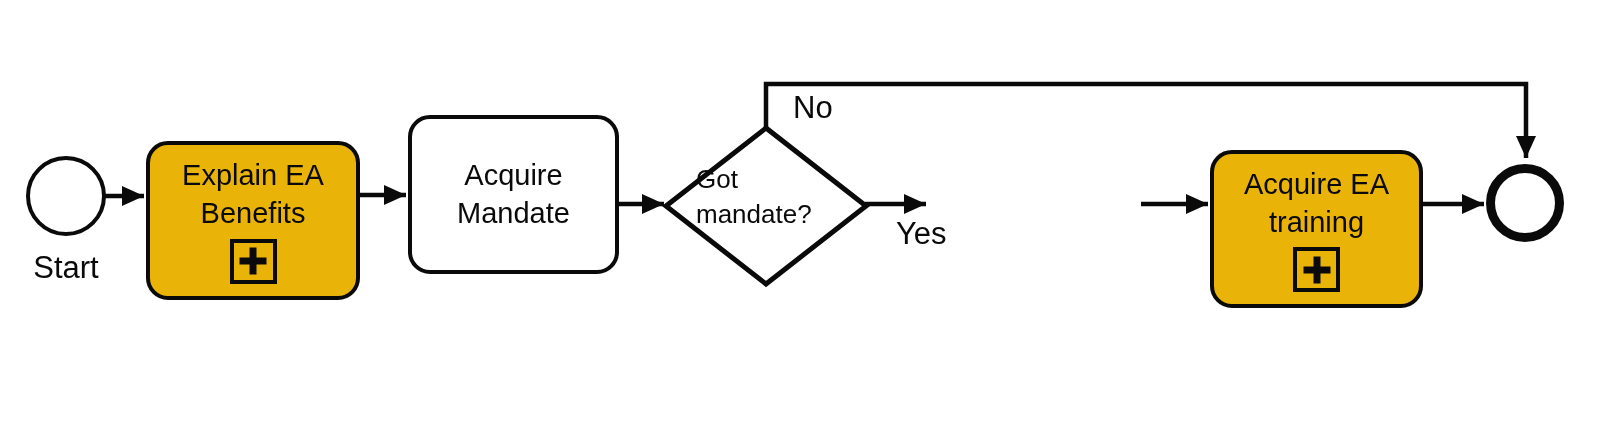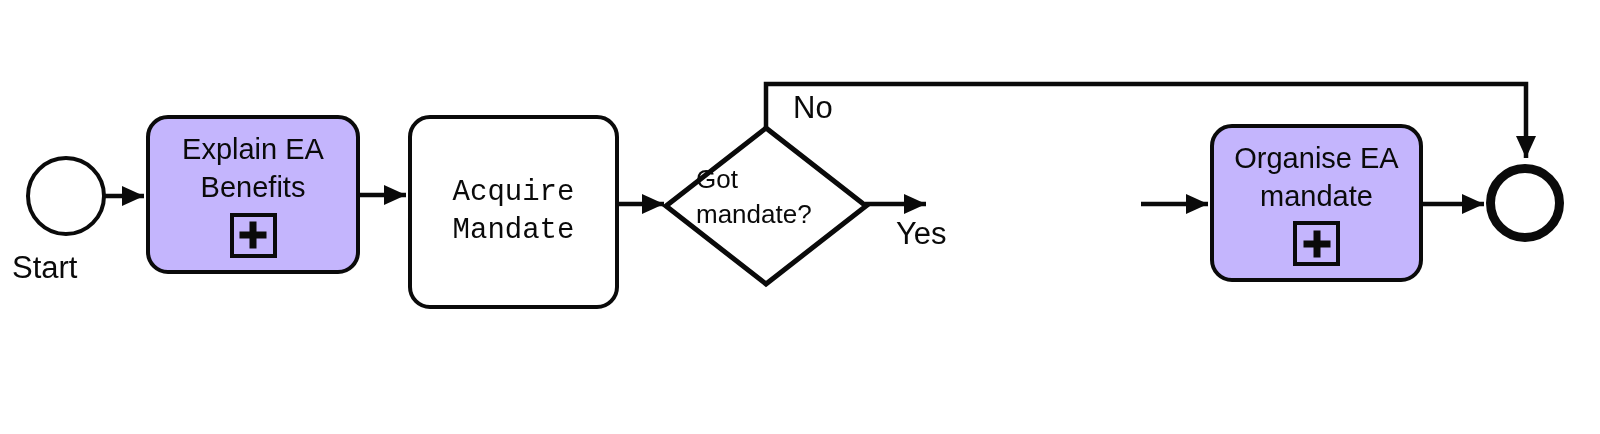--- a/index.html
+++ b/index.html
@@ -29,29 +29,29 @@
     position: absolute;
     box-sizing: border-box;
     border: 4px solid #0a0a0a;
     border-radius: 22px;
     background: #ffffff;
     display: flex;
     flex-direction: column;
     align-items: center;
     justify-content: center;
   }
-  .task.highlight { background: #c4b5fd; }
+  .task.highlight { background: #eab308; margin-top: 26px; }
   .task-label {
     font-size: 29px;
     line-height: 1.3;
     text-align: center;
     max-width: 185px;
   }
   .task.t1 { left: 146px; top: 115px; width: 214px; height: 159px; }
-  .task.t2 { left: 408px; top: 115px; width: 211px; height: 194px; font-family: Liberation Mono, monospace; }
+  .task.t2 { left: 408px; top: 115px; width: 211px; height: 159px; }
   .task.t3 { left: 928px; top: 122px; width: 215px; height: 161px; }
   .task.t4 { left: 1210px; top: 124px; width: 213px; height: 158px; }
 
   
   .plus-box {
     position: relative;
     width: 39px; height: 37px;
     box-sizing: content-box;
     border: 4px solid #0a0a0a;
     margin-top: 6px;
@@ -71,21 +71,21 @@
     line-height: 1.35;
     text-align: left;
   }
 
   
   .annot {
     position: absolute;
     font-size: 31px;
     white-space: nowrap;
   }
-  .annot.start-l { left: 12px;  top: 250px; width: 108px; text-align: left; }
+  .annot.start-l { left: 12px;  top: 250px; width: 108px; text-align: center; }
   .annot.end-l   { left: 1477px; top: 251px; width: 108px; text-align: center; }
   .annot.no-l    { left: 793px; top: 90px; }
   .annot.yes-l   { left: 896px; top: 216px; }
 </style>
 </head>
 <body>
 
 <div class="canvas">
 
   <svg class="layer-svg" width="1600" height="434" viewBox="0 0 1600 434">
@@ -116,21 +116,21 @@
       <div class="plus-v"></div>
     </div>
   </div>
 
   <div class="task t2">
     <div class="task-label">Acquire Mandate</div>
   </div>
 
 
   <div class="task t4 highlight">
-    <div class="task-label">Organise EA mandate</div>
+    <div class="task-label">Acquire EA training</div>
     <div class="plus-box">
       <div class="plus-h"></div>
       <div class="plus-v"></div>
     </div>
   </div>
 
   <div class="gateway-label">Got mandate?</div>
 
   <div class="annot start-l">Start</div>
   <div class="annot no-l">No</div>

